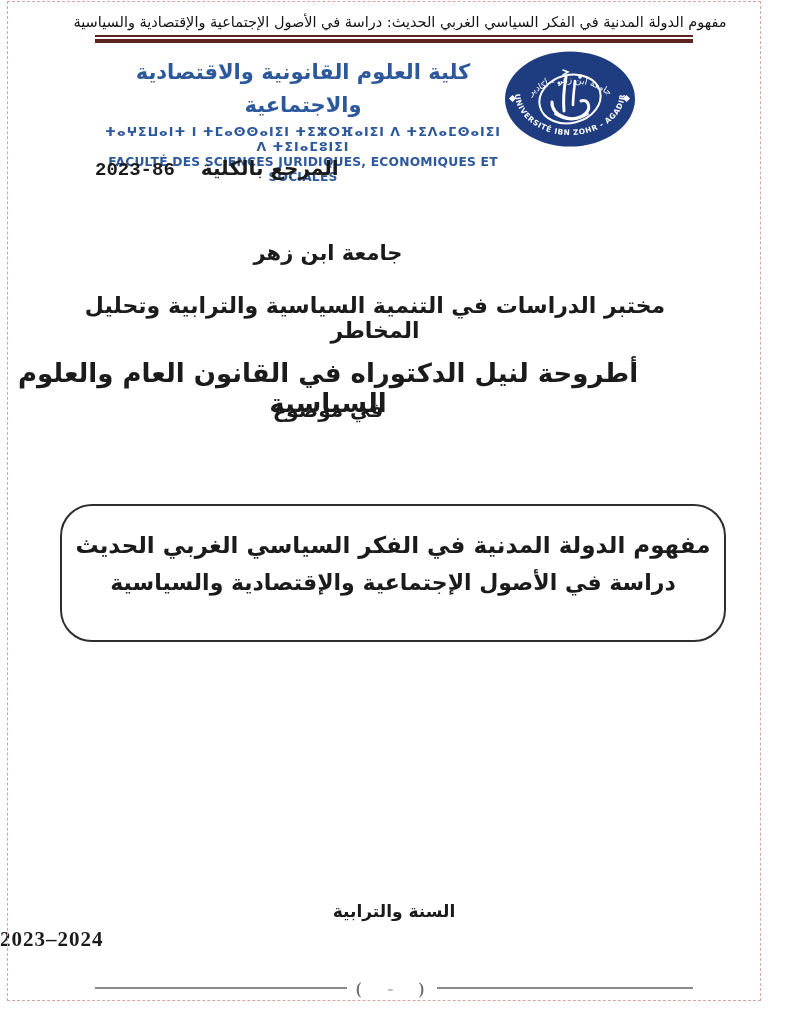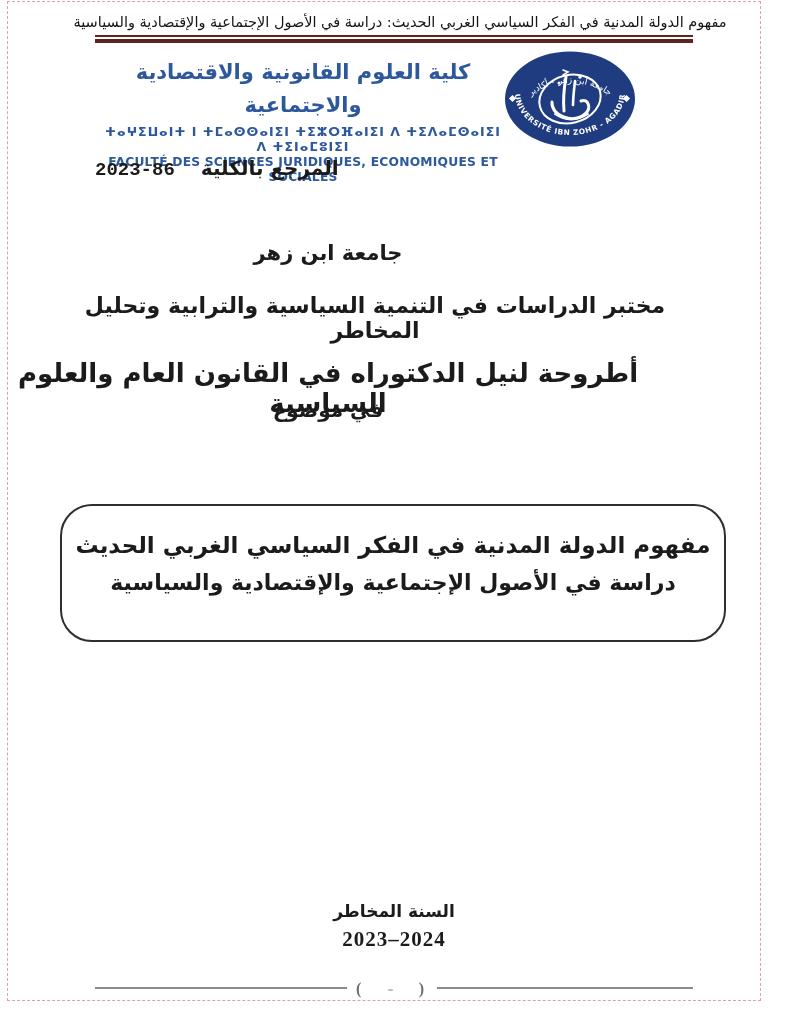--- a/index.html
+++ b/index.html
@@ -41,21 +41,21 @@
     text-align:center; direction:rtl; padding-top:26px;
   }
   .title-1 { font-size:23px; font-weight:bold; }
   .title-2 { font-size:22px; font-weight:bold; margin-top:12px; }
 
   .year-label {
     position:absolute; top:901px; left:0; width:788px; text-align:center;
     direction:rtl; font-size:17px; font-weight:bold;
   }
   .year-value {
-    position:absolute; top:927px; left:0; width:788px; text-align:center;
+    position:absolute; top:927px; left:0; width:788px; text-align:left;
     font-family:"Liberation Serif", serif; font-size:21px; font-weight:bold; letter-spacing:1px;
   }
 
   .footer-line-left  { position:absolute; top:987px; left:95px;  width:252px; height:2px; background:#8c8c8c; }
   .footer-line-right { position:absolute; top:987px; left:437px; width:256px; height:2px; background:#8c8c8c; }
   .page-marker {
     position:absolute; top:980px; left:356px; width:68px; z-index:4;
     display:flex; justify-content:space-between; align-items:flex-start;
     color:#6f6f6f; font-size:16px; font-weight:bold; font-family:"Liberation Serif", serif;
   }
@@ -111,21 +111,21 @@
   <div class="center-line line-university">جامعة ابن زهر</div>
   <div class="center-line line-laboratory">مختبر الدراسات في التنمية السياسية والترابية وتحليل المخاطر</div>
   <div class="center-line line-thesis">أطروحة لنيل الدكتوراه في القانون العام والعلوم السياسية</div>
   <div class="center-line line-subject">في موضوع</div>
 
   <div class="title-box">
     <div class="title-1">مفهوم الدولة المدنية في الفكر السياسي الغربي الحديث</div>
     <div class="title-2">دراسة في الأصول الإجتماعية والإقتصادية والسياسية</div>
   </div>
 
-  <div class="year-label">السنة المخاطر</div>
+  <div class="year-label">السنة والترابية</div>
   <div class="year-value">2023–2024</div>
 
   <div class="footer-line-left"></div>
   <div class="footer-line-right"></div>
   <div class="page-marker">
     <span>(</span>
     <span class="mid-dot"></span>
     <span>)</span>
   </div>
 

